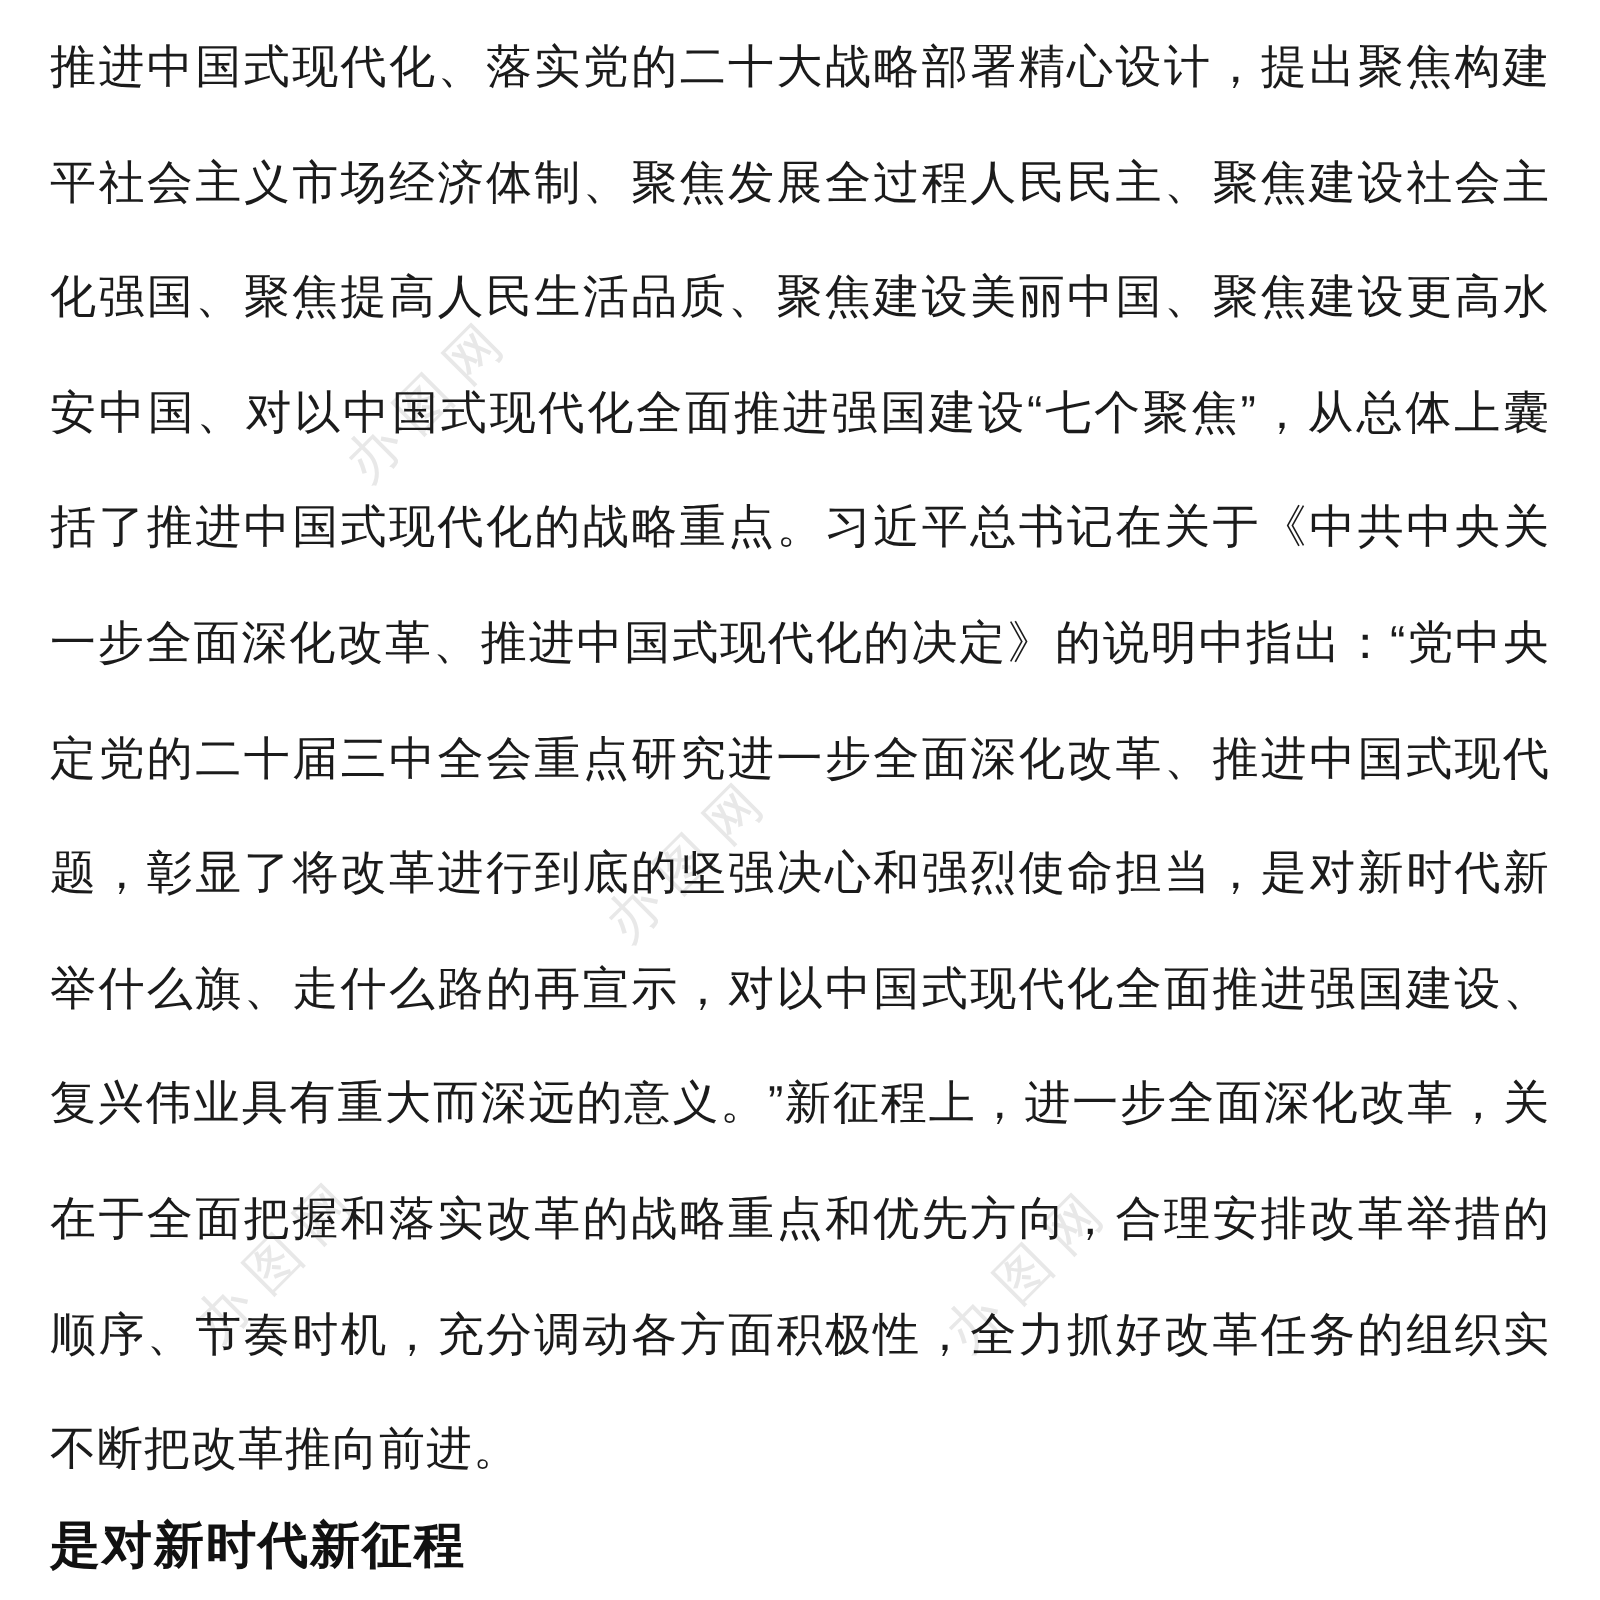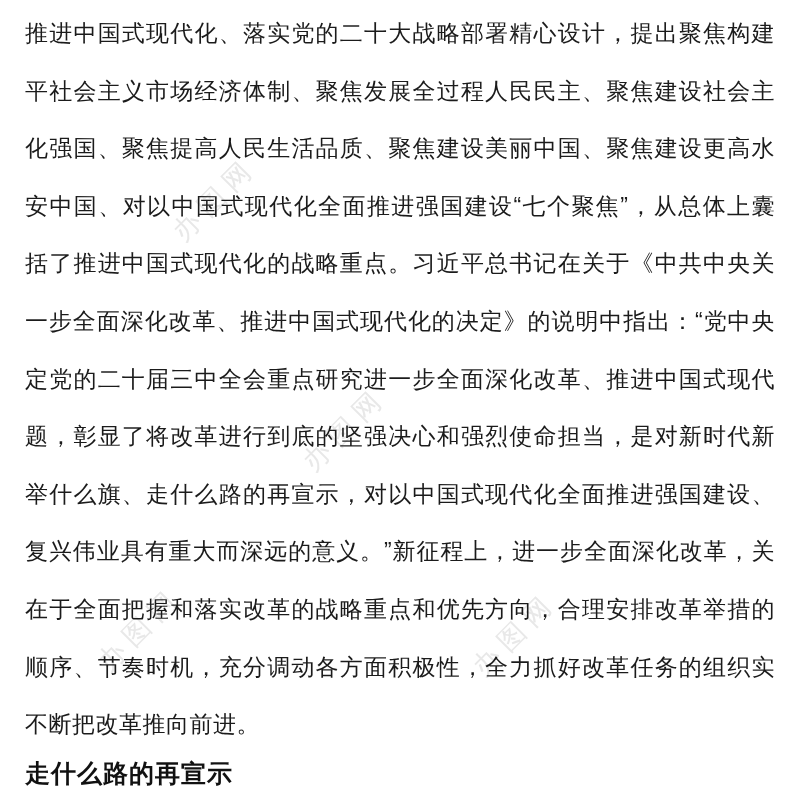--- a/index.html
+++ b/index.html
@@ -78,16 +78,16 @@
     <div class="line">安中国、对以中国式现代化全面推进强国建设“七个聚焦”，从总体上囊</div>
     <div class="line">括了推进中国式现代化的战略重点。习近平总书记在关于《中共中央关于进</div>
     <div class="line">一步全面深化改革、推进中国式现代化的决定》的说明中指出：“党中央决</div>
     <div class="line">定党的二十届三中全会重点研究进一步全面深化改革、推进中国式现代化问</div>
     <div class="line">题，彰显了将改革进行到底的坚强决心和强烈使命担当，是对新时代新征程</div>
     <div class="line">举什么旗、走什么路的再宣示，对以中国式现代化全面推进强国建设、民族</div>
     <div class="line">复兴伟业具有重大而深远的意义。”新征程上，进一步全面深化改革，关键</div>
     <div class="line">在于全面把握和落实改革的战略重点和优先方向，合理安排改革举措的先后</div>
     <div class="line">顺序、节奏时机，充分调动各方面积极性，全力抓好改革任务的组织实施，</div>
     <div class="line last">不断把改革推向前进。</div>
-    <div class="heading">走什么路的再宣示</div>
+    <div class="heading">是对新时代新征程</div>
   </div>
 
 </div>
 
 </body></html>

